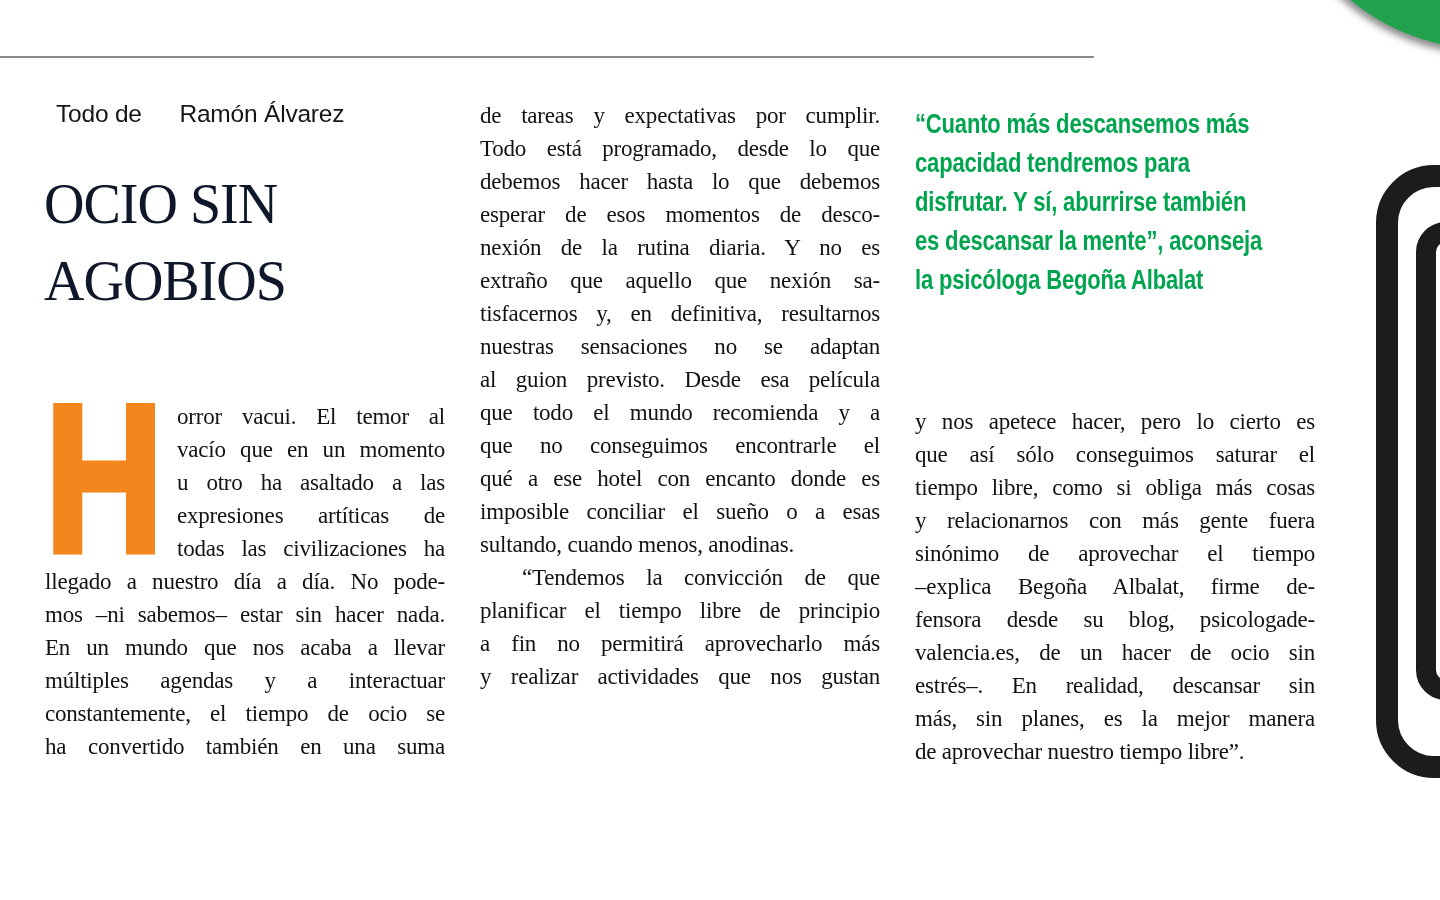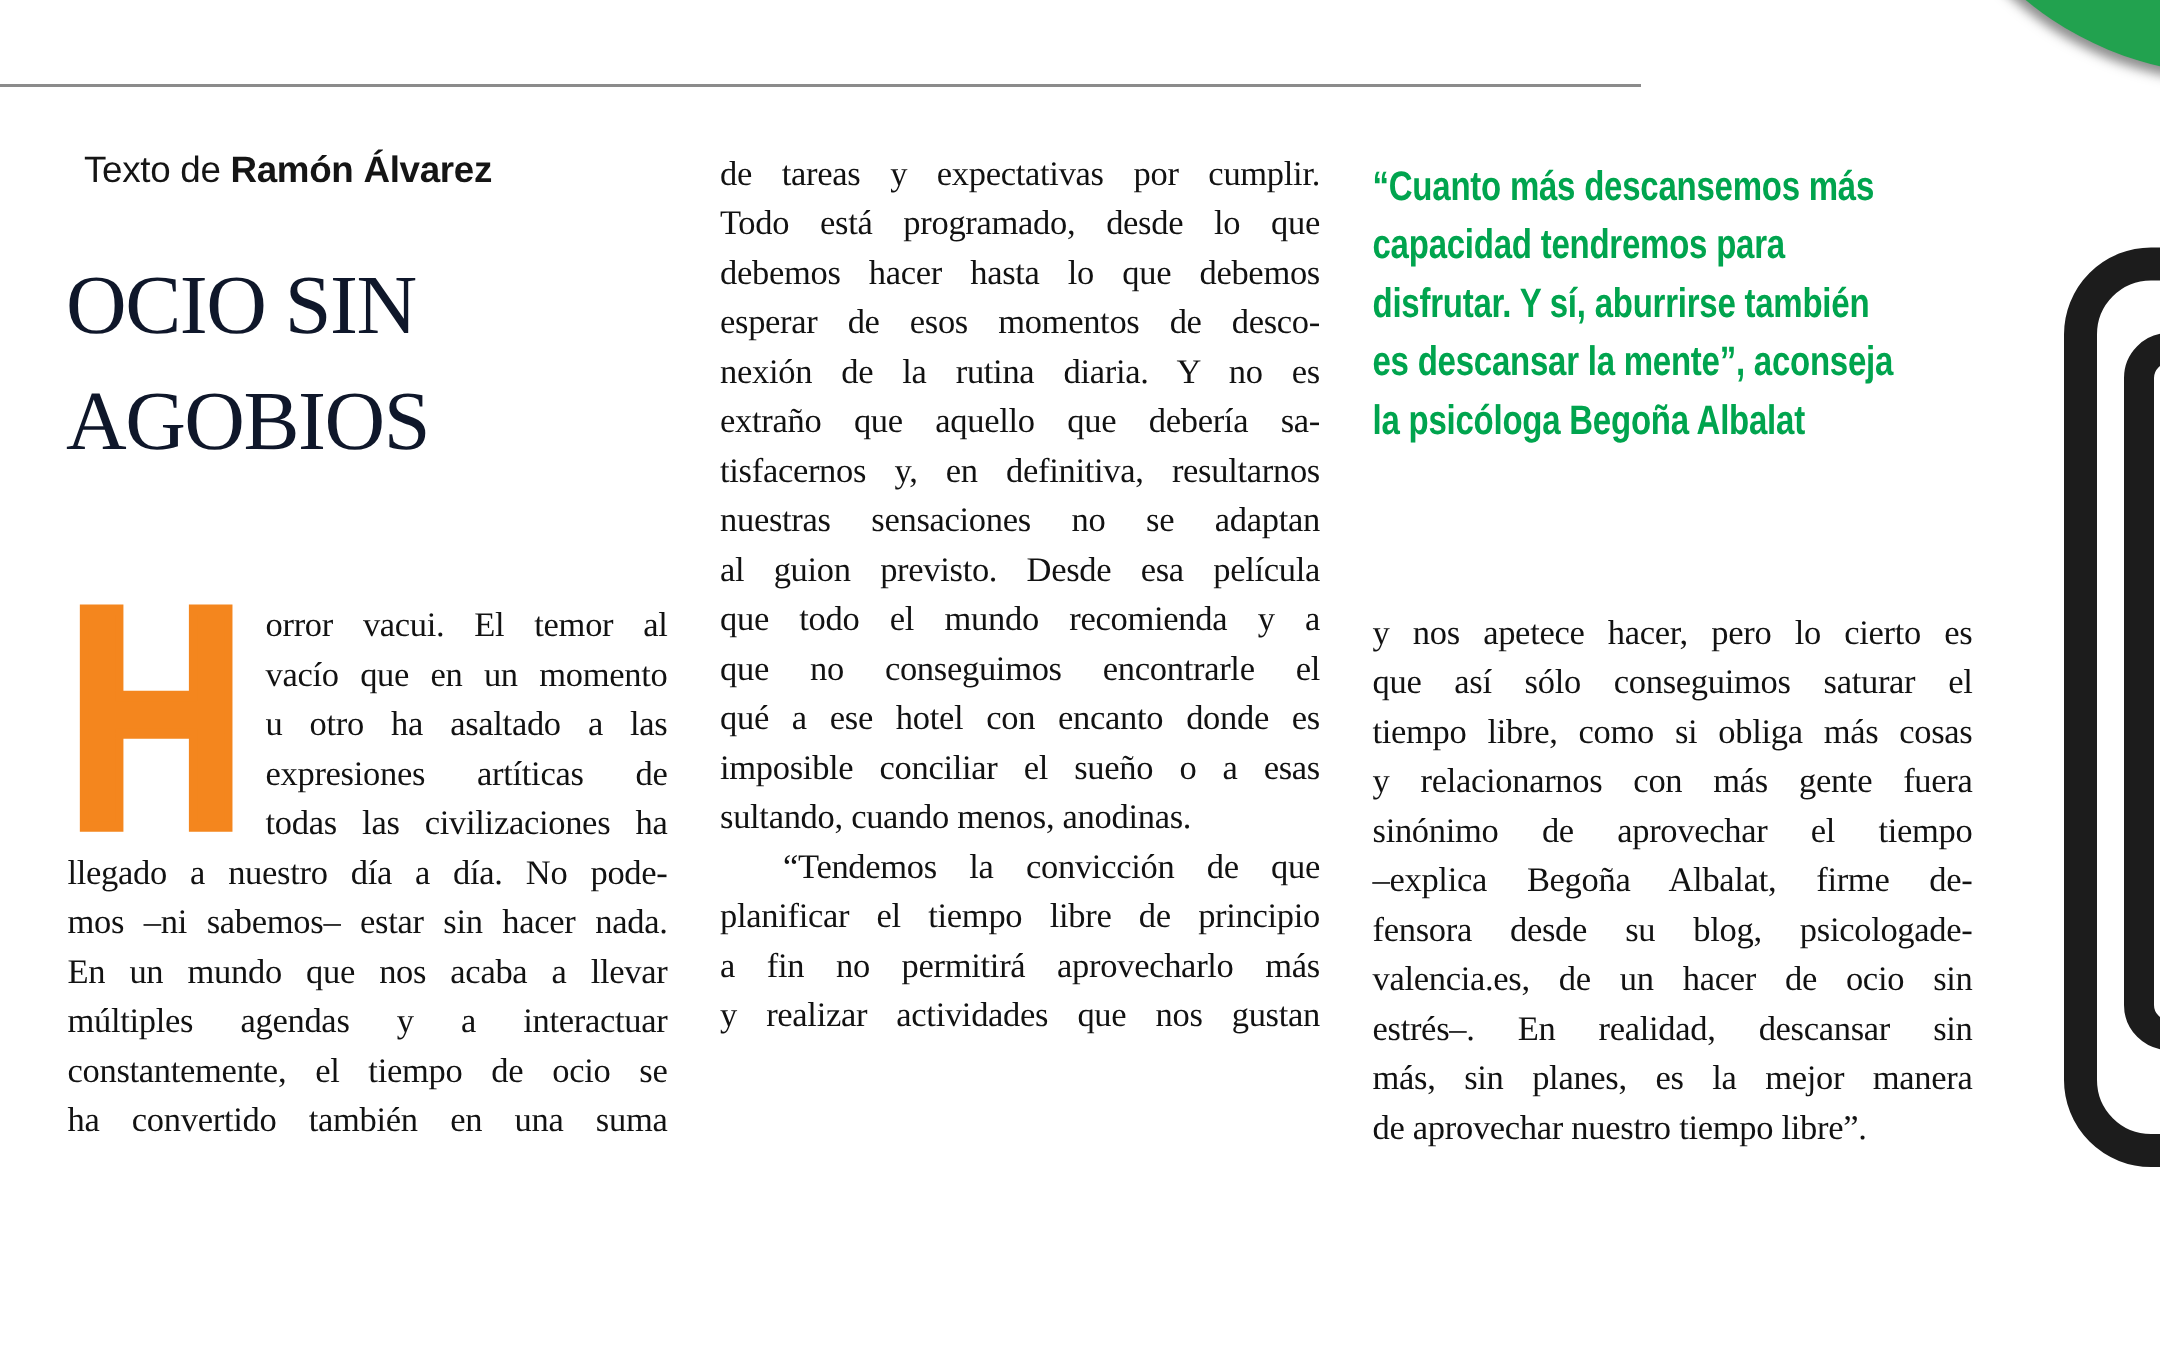--- a/index.html
+++ b/index.html
@@ -7,21 +7,21 @@
   .page { position:relative; width:1440px; height:900px; overflow:hidden; background:#ffffff; }
 
   .top-rule { position:absolute; left:0; top:56px; width:1094px; height:2px; background:var(--rule-gray,#8B8B8B); }
 
   .corner-blob { position:absolute; left:1270px; top:-390px; width:440px; height:440px;
                  border-radius:50%; background:var(--blob-green,#22A24F);
                  box-shadow:-2px 5px 7px rgba(50,50,50,0.55); }
 
   .byline { position:absolute; left:56px; top:100px; font-family:"Liberation Sans", sans-serif;
             font-size:24.5px; line-height:28px; color:#151515; letter-spacing:-0.2px; }
-  .byline .author { font-weight:bold; }
+  .byline .author { font-weight:normal;margin-left:31px; }
 
   .headline { position:absolute; left:44px; top:166px; margin:0; font-weight:normal;
               font-family:"Liberation Serif", serif; font-size:56px; line-height:77px;
               color:#0f172a; letter-spacing:-1px; }
   .headline span { display:block; }
 
   .col { position:absolute; width:400px; font-size:23px; line-height:33px;
          color:var(--ink,#121212); letter-spacing:-0.2px; }
   .col1 { left:45px;  top:400px; }
   .col2 { left:480px; top:99px;  }
@@ -53,21 +53,21 @@
 </head>
 <body>
 
 <div class="page">
 
   <div class="top-rule"></div>
 
   <div class="corner-blob"></div>
 
   <div class="byline">
-    <span>Texto de </span><span class="author">Ramón Álvarez</span>
+    <span>Todo de </span><span class="author">Ramón Álvarez</span>
   </div>
 
   <h1 class="headline">
     <span>OCIO SIN</span>
     <span>AGOBIOS</span>
   </h1>
 
   <div class="col col1">
     <div class="dropcap-float">
       <span class="dropcap-letter">H</span>
@@ -87,21 +87,21 @@
       </div>
   </div>
 
   <div class="col col2">
     <div>
         <div class="ln">de tareas y expectativas por cumplir.</div>
         <div class="ln">Todo está programado, desde lo que</div>
         <div class="ln">debemos hacer hasta lo que debemos</div>
         <div class="ln">esperar de esos momentos de desco-</div>
         <div class="ln">nexión de la rutina diaria. Y no es</div>
-        <div class="ln">extraño que aquello que debería sa-</div>
+        <div class="ln">extraño que aquello que nexión sa-</div>
         <div class="ln">tisfacernos y, en definitiva, resultarnos</div>
         <div class="ln">nuestras sensaciones no se adaptan</div>
         <div class="ln">al guion previsto. Desde esa película</div>
         <div class="ln">que todo el mundo recomienda y a</div>
         <div class="ln">que no conseguimos encontrarle el</div>
         <div class="ln">qué a ese hotel con encanto donde es</div>
         <div class="ln">imposible conciliar el sueño o a esas</div>
         <div class="ln noj">sultando, cuando menos, anodinas.</div>
         <div class="ln ind">“Tendemos la convicción de que</div>
         <div class="ln">planificar el tiempo libre de principio</div>

